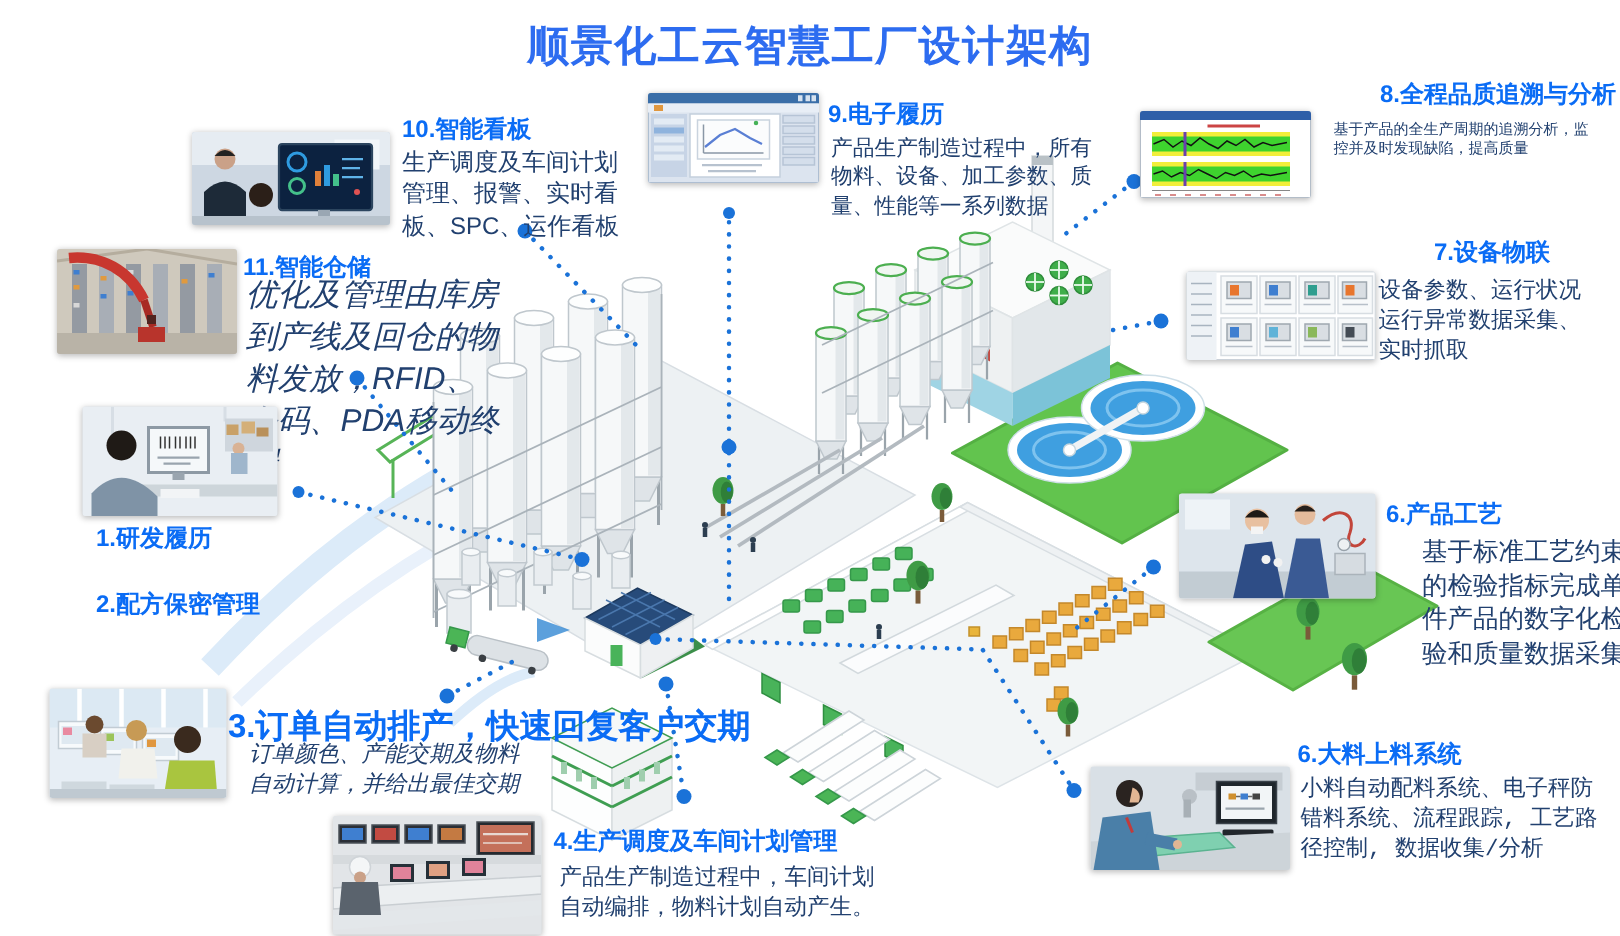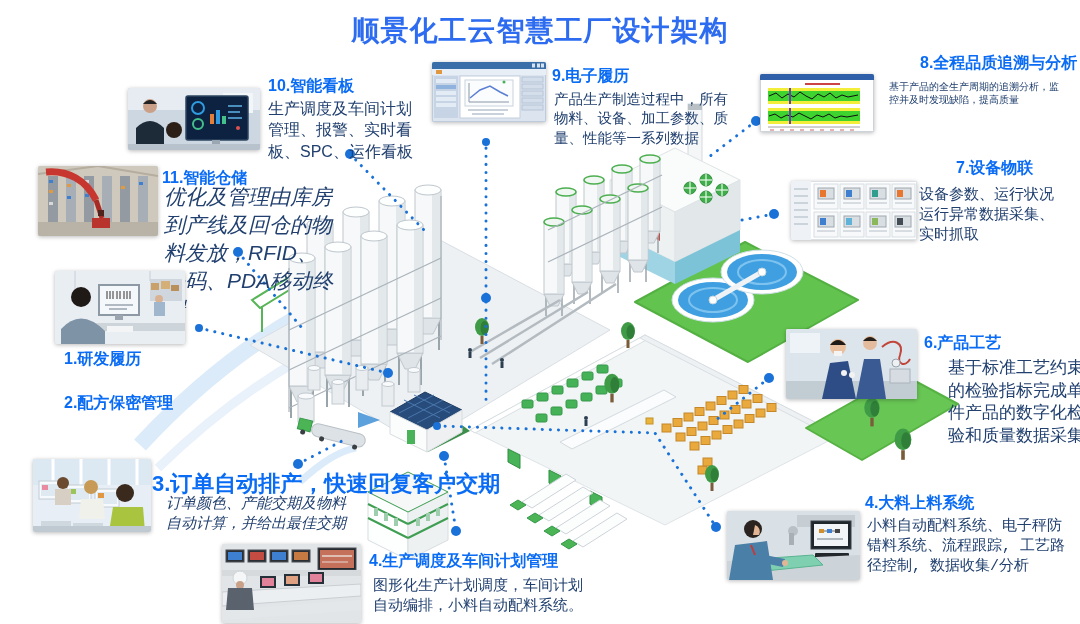--- a/index.html
+++ b/index.html
@@ -637,25 +637,25 @@
           <rect x="64" y="32" width="12" height="8" fill="#e0a183"></rect>
         <rect x="86" y="28" width="16" height="12" fill="#263038"></rect>
           <rect x="88" y="30" width="12" height="8" fill="#e0839a"></rect>
         <polygon points="0,66 139,56 139,66 0,76" fill="#e3e7ea"></polygon>
         <circle cx="18" cy="34" r="7" fill="#f4f6f7" stroke="#cfd4d8"></circle>
         <circle cx="18" cy="41" r="4" fill="#caa188"></circle>
         <polygon points="6,44 30,44 32,66 4,66" fill="#5a636d"></polygon>
       </svg>
     </div>
     <div class="hd" style="left:369px;top:551px;">4.生产调度及车间计划管理</div>
-    <div class="bd" style="left:373px;top:575px;width:212px;font-size:15px;">图形化生产计划调度，车间计划自动编排，小料自动配料系统。</div>
-  </div>
-
-  <div>
-    <div class="hd" style="left:865px;top:493px;">4.大料上料系统</div>
+    <div class="bd" style="left:373px;top:575px;width:212px;font-size:15px;">产品生产制造过程中，车间计划自动编排，物料计划自动产生。</div>
+  </div>
+
+  <div>
+    <div class="hd" style="left:865px;top:493px;">6.大料上料系统</div>
     <div class="photo" style="left:727px;top:511px;width:133px;height:69px;">
       <svg width="133" height="69" viewBox="0 0 133 69">
         <rect width="133" height="69" fill="#d9e0e6"></rect>
         <rect x="70" y="4" width="58" height="12" fill="#c6cdd3"></rect>
         <circle cx="66" cy="20" r="5" fill="#b9c0c6"></circle>
           <rect x="62" y="22" width="5" height="12" fill="#a8b0b6"></rect>
         <rect x="84" y="10" width="40" height="28" fill="#1f262c" stroke="#3a424a"></rect>
         <rect x="87" y="13" width="34" height="22" fill="#f2f5f7"></rect>
         <rect x="92" y="18" width="5" height="4" fill="#d0902e"></rect>
           <rect x="100" y="18" width="5" height="4" fill="#3f7fd0"></rect>

